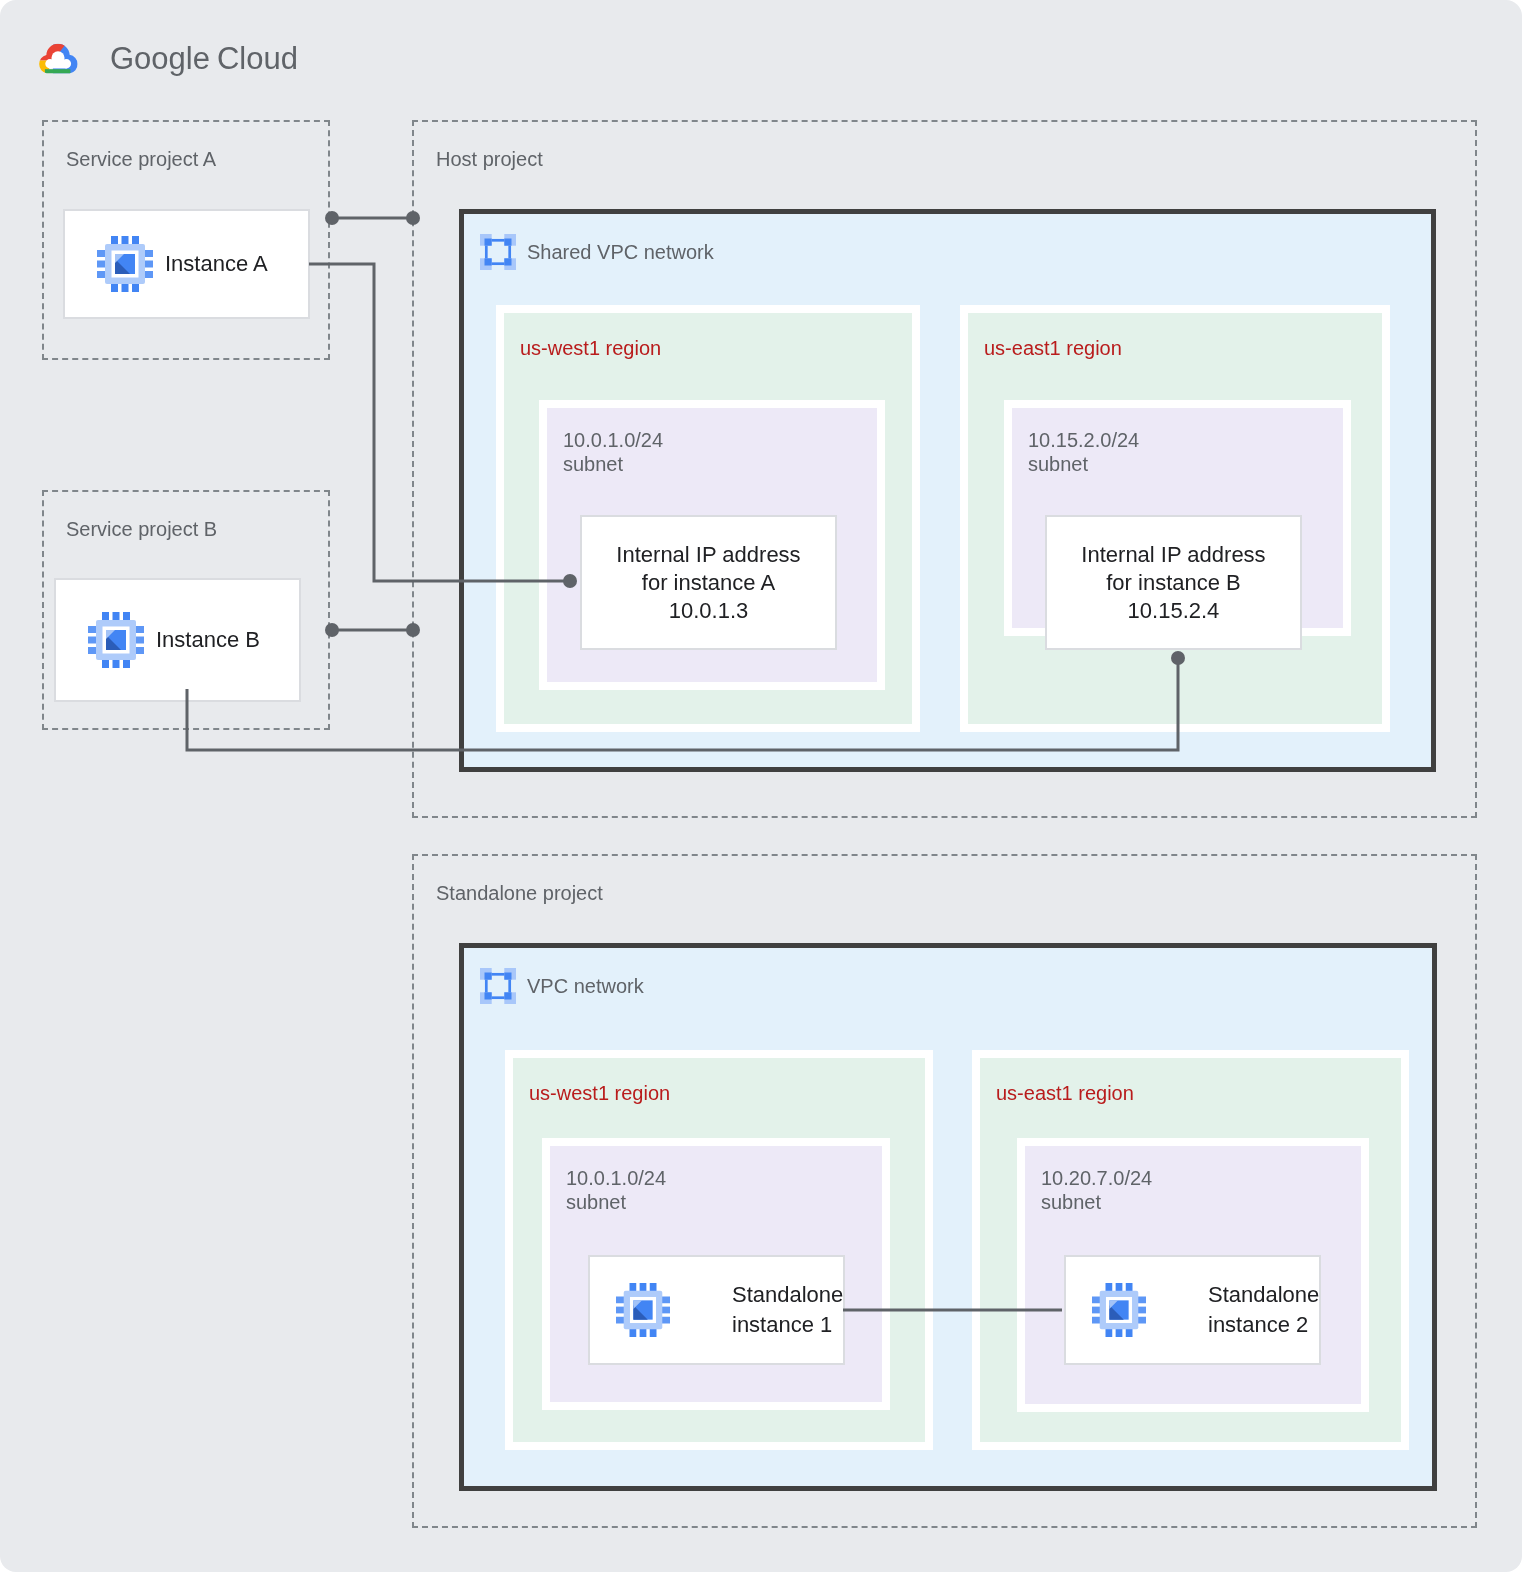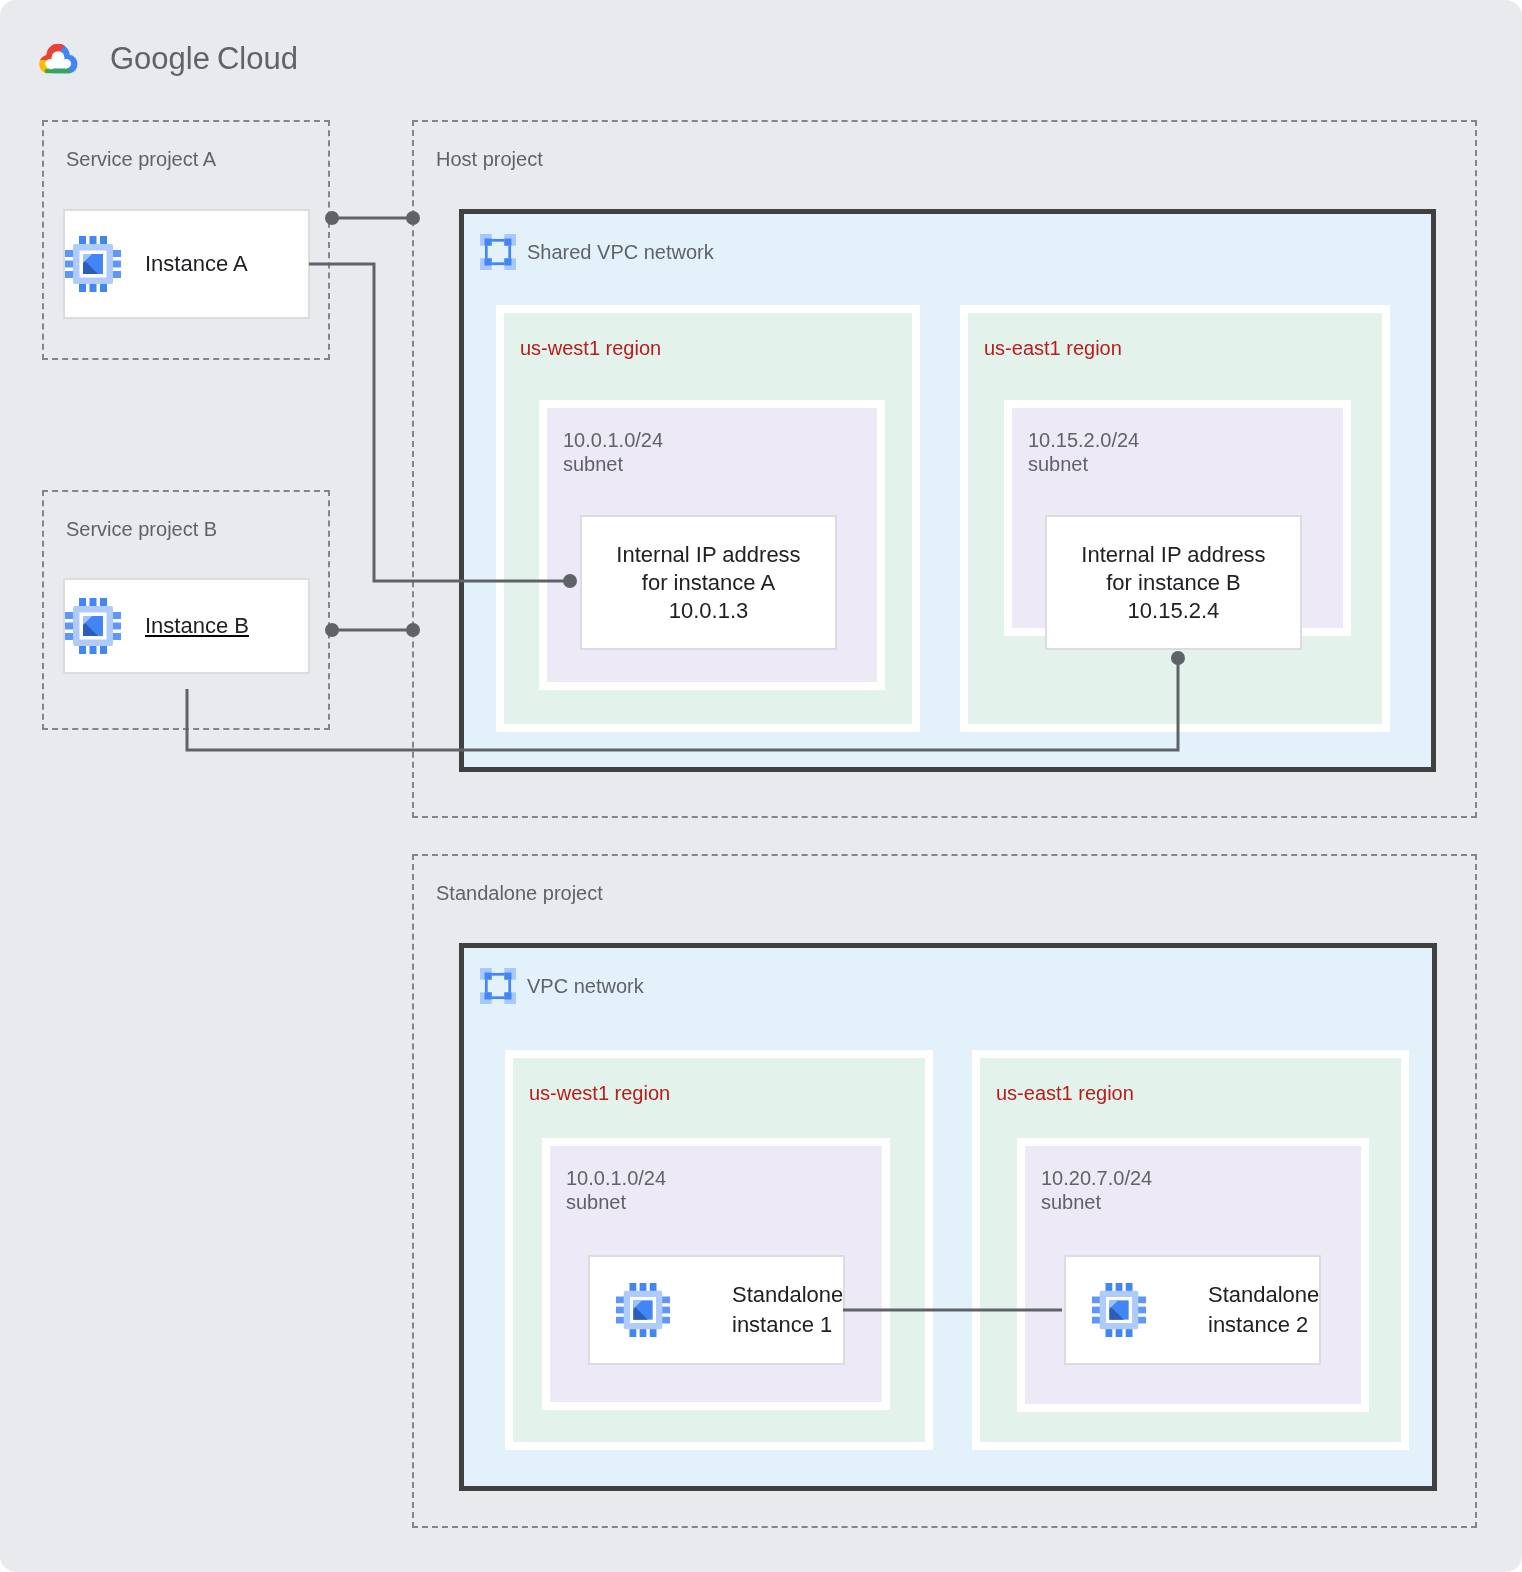--- a/index.html
+++ b/index.html
@@ -78,21 +78,21 @@
     color: #5F6368;
     white-space: nowrap;
   }
   .card {
     position: absolute;
     background: #FFFFFF;
     border: 2px solid #DADCE0;
     display: flex;
     align-items: center;
   }
-  .instance-card { gap: 24px; }
+  .instance-card { padding-left: 32px; gap: 12px; }
   .instance-card .card-label { font-size: 22px; color: #202124; white-space: nowrap; }
   .instance-card .card-label-2line { font-size: 22px; line-height: 30px; color: #202124; white-space: nowrap; margin-left: 44px; }
   .ip-card {
     justify-content: center;
     text-align: center;
     font-size: 22px;
     line-height: 28px;
     color: #202124;
   }
   .ip-card span { display: block; }
@@ -172,21 +172,21 @@
         <rect x="18" y="18" width="20" height="20" fill="#4285F4"></rect>
         <polygon points="18,23 33,38 18,38" fill="#2B5DB9"></polygon>
         <polygon points="18,18 27,18 18,27" fill="#A3C3F7"></polygon>
       </svg>
       <span class="card-label">Instance A</span>
     </div>
   </div>
 
   <div class="dashed-box" style="left:42px; top:490px; width:288px; height:240px;">
     <div class="proj-label">Service project B</div>
-    <div class="card instance-card" style="left:19px; top:86px; width:247px; height:96px;text-decoration:underline;">
+    <div class="card instance-card" style="left:10px; top:86px; width:247px; height:124px;">
       <svg class="icon" width="56" height="56" viewBox="0 0 56 56">
         <g fill="#4285F4">
           <rect x="14" y="0" width="7" height="11"></rect>
             <rect x="24.5" y="0" width="7" height="11"></rect>
             <rect x="35" y="0" width="7" height="11"></rect>
           <rect x="14" y="45" width="7" height="11"></rect>
             <rect x="24.5" y="45" width="7" height="11"></rect>
             <rect x="35" y="45" width="7" height="11"></rect>
         </g>
         <g fill="#5E97F6">

